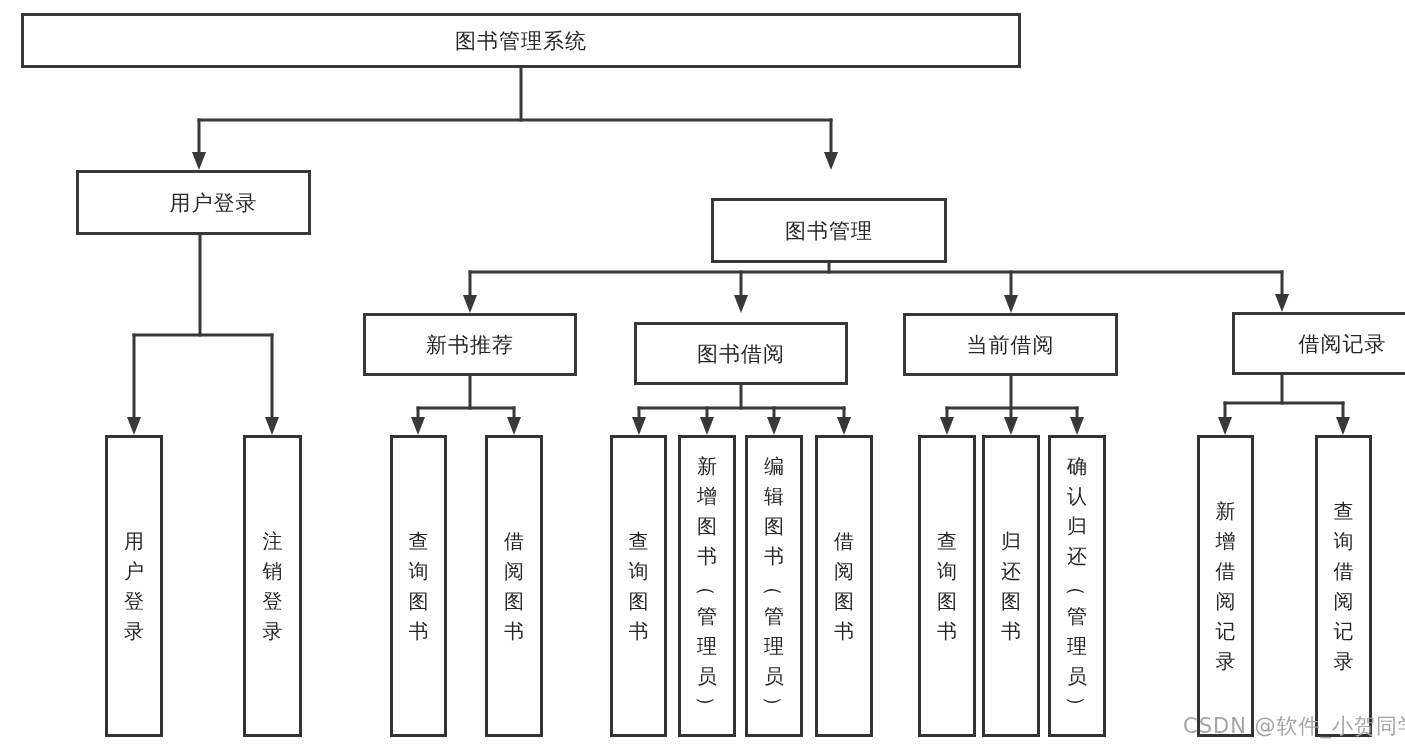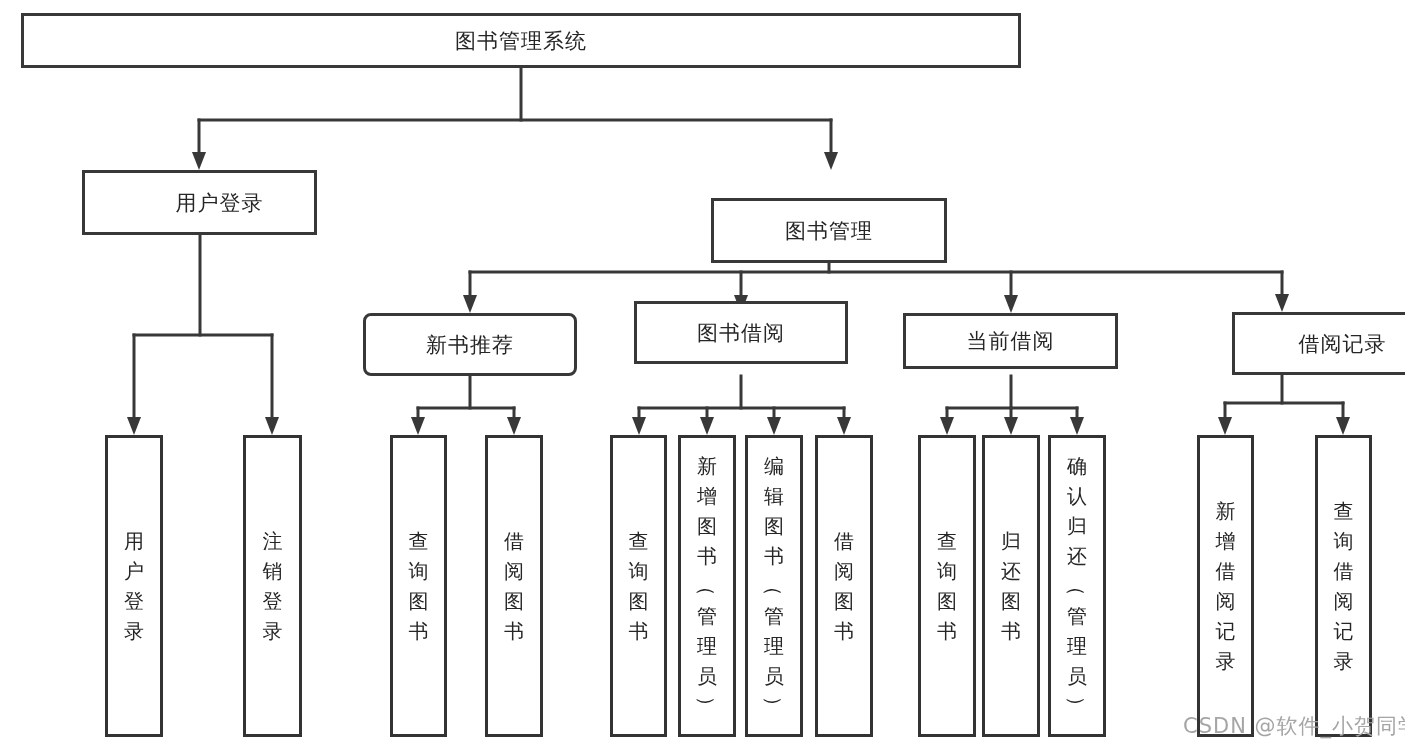--- a/index.html
+++ b/index.html
@@ -107,34 +107,34 @@
       <line x1="1225" y1="403" x2="1225" y2="422" stroke="#383838" stroke-width="3" stroke-linecap="square"></line>
       <polygon points="1218,417 1232,417 1225,435" fill="#383838"></polygon>
       <line x1="1343" y1="403" x2="1343" y2="422" stroke="#383838" stroke-width="3" stroke-linecap="square"></line>
       <polygon points="1336,417 1350,417 1343,435" fill="#383838"></polygon>
     </svg>
 
   <div class="hbox" style="left:21px;top:13px;width:1000px;height:55px;">
     <span>图书管理系统</span>
   </div>
 
-  <div class="hbox" style="left:82px;top:170px;width:235px;height:65px;padding-left:40px;">
+  <div class="hbox" style="left:76px;top:170px;width:235px;height:65px;padding-left:40px;">
     <span>用户登录</span>
   </div>
   <div class="hbox" style="left:711px;top:170px;width:236px;height:65px;margin-top:28px;">
     <span>图书管理</span>
   </div>
 
-  <div class="hbox" style="left:363px;top:313px;width:214px;height:63px;border-radius:8px;">
+  <div class="hbox" style="left:363px;top:313px;width:214px;height:63px;">
     <span>新书推荐</span>
   </div>
-  <div class="hbox" style="left:634px;top:301px;width:214px;height:63px;">
+  <div class="hbox" style="left:634px;top:322px;width:214px;height:63px;">
     <span>图书借阅</span>
   </div>
-  <div class="hbox" style="left:903px;top:313px;width:215px;height:56px;">
+  <div class="hbox" style="left:903px;top:313px;width:215px;height:63px;">
     <span>当前借阅</span>
   </div>
   <div class="hbox" style="left:1232px;top:312px;width:221px;height:63px;">
     <span>借阅记录</span>
   </div>
 
   <div class="leaf" style="left:105px;width:58px;">
     <div class="vtext">
         <div class="vchar">用</div>
         <div class="vchar">户</div>

